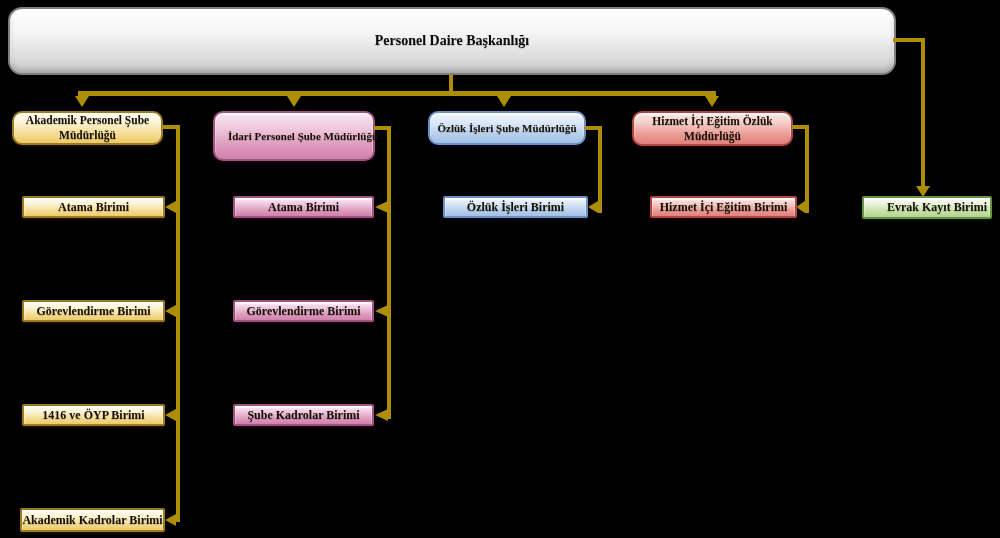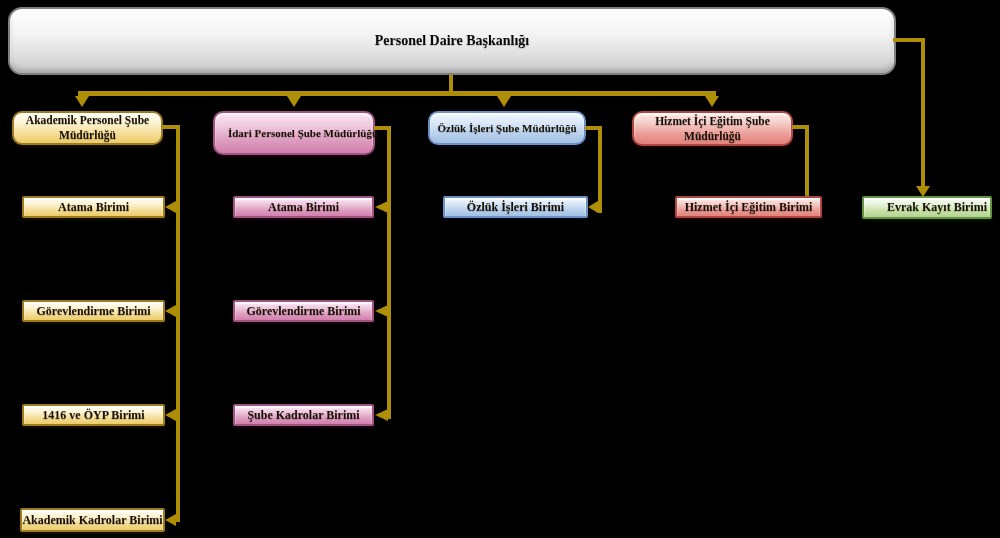--- a/index.html
+++ b/index.html
@@ -103,21 +103,21 @@
   <div class="box unit yellow" style="left:22px; top:300px; width:143px; height:22px;">
     <span>Görevlendirme Birimi</span>
   </div>
   <div class="box unit yellow" style="left:22px; top:404px; width:143px; height:22px;">
     <span>1416 ve ÖYP Birimi</span>
   </div>
   <div class="box unit yellow" style="left:20px; top:508px; width:145px; height:24px;">
     <span>Akademik Kadrolar Birimi</span>
   </div>
 
-  <div class="box header oneline pink" style="left:213px; top:111px; width:162px; height:44px;padding-left:22px;">
+  <div class="box header oneline pink" style="left:213px; top:111px; width:162px; height:50px;padding-left:22px;">
     <span>İdari  Personel Şube Müdürlüğü</span>
   </div>
   <div class="cline" style="left:374px; top:126px; width:17px; height:4px;"></div>
   <div class="cline" style="left:387px; top:126px; width:4px; height:293px;"></div>
   <div class="arrow-left" style="left:375px; top:201px; border-right-width:13px;"></div>
   <div class="arrow-left" style="left:375px; top:305px; border-right-width:13px;"></div>
   <div class="arrow-left" style="left:375px; top:409px; border-right-width:13px;"></div>
   <div class="box unit pink" style="left:233px; top:196px; width:141px; height:22px;">
     <span>Atama Birimi</span>
   </div>
@@ -132,26 +132,26 @@
     <span>Özlük İşleri Şube Müdürlüğü</span>
   </div>
   <div class="cline" style="left:585px; top:126px; width:17px; height:4px;"></div>
   <div class="cline" style="left:598px; top:126px; width:4px; height:87px;"></div>
   <div class="arrow-left" style="left:588px; top:201px; border-right-width:10px;"></div>
   <div class="box unit blue" style="left:443px; top:196px; width:145px; height:22px;">
     <span>Özlük İşleri Birimi</span>
   </div>
 
   <div class="box header red" style="left:632px; top:111px; width:161px; height:35px;">
-    <span>Hizmet İçi Eğitim Şube Müdürlüğü</span>
+    <span>Hizmet İçi Eğitim Özlük Müdürlüğü</span>
   </div>
   <div class="cline" style="left:792px; top:125px; width:17px; height:4px;"></div>
   <div class="cline" style="left:805px; top:125px; width:4px; height:88px;"></div>
   <div class="arrow-left" style="left:796px; top:201px; border-right-width:9px;"></div>
-  <div class="box unit red" style="left:650px; top:196px; width:147px; height:22px;margin-left:25px;">
+  <div class="box unit red" style="left:650px; top:196px; width:147px; height:22px;">
     <span>Hizmet İçi Eğitim Birimi</span>
   </div>
 
   <div class="box unit green" style="left:862px; top:196px; width:130px; height:23px;justify-content:flex-end;">
     <span>Evrak Kayıt Birimi</span>
   </div>
 
 </div>
 
 </body></html>

